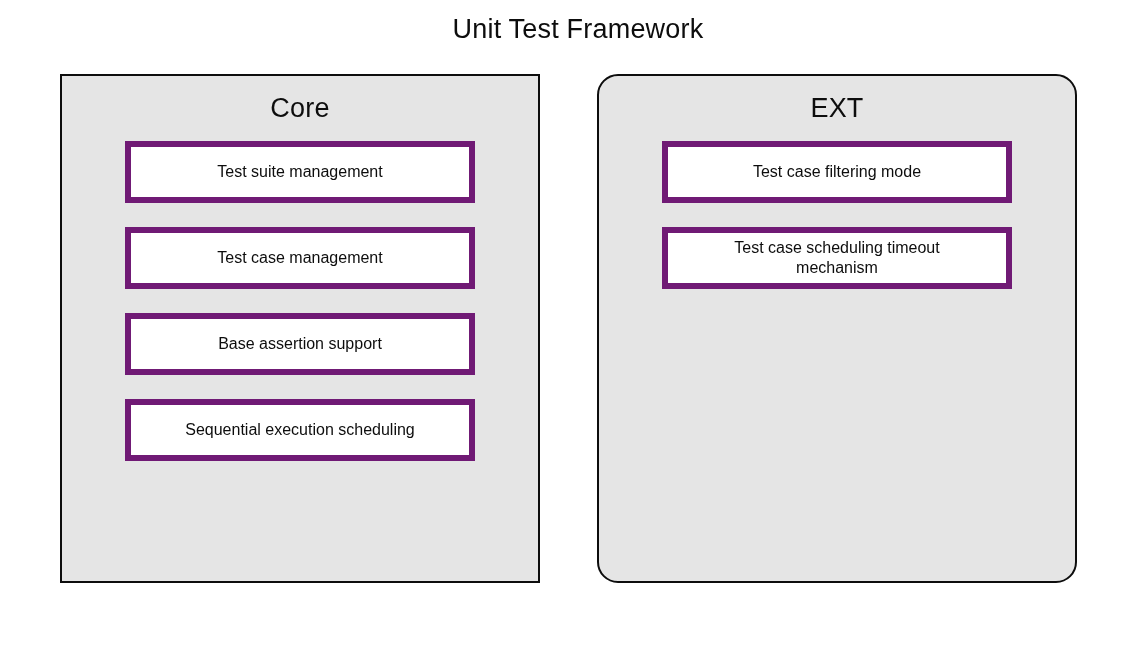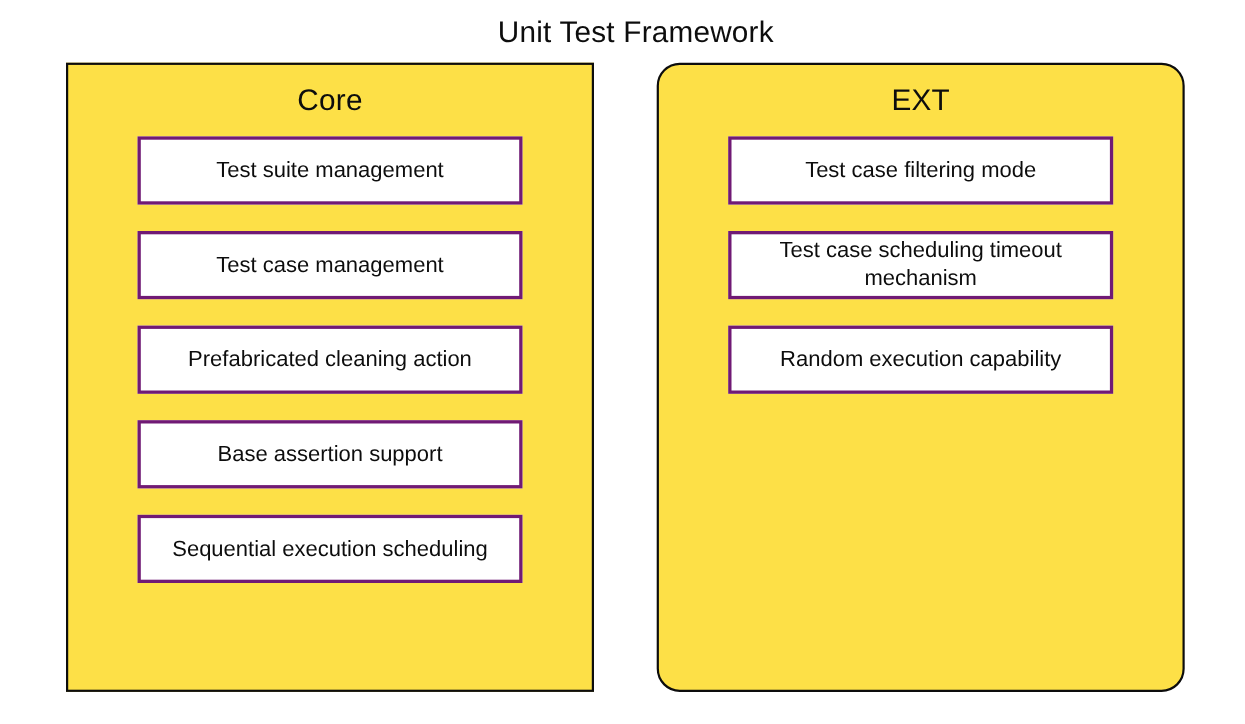--- a/index.html
+++ b/index.html
@@ -23,69 +23,67 @@
     width: 100%;
     text-align: center;
     font-size: 27px;
     font-weight: 500;
     margin: 0;
     letter-spacing: 0.2px;
     padding-left: 24px;
   }
   .panel {
     position: absolute;
-    top: 57px;
+    top: 74px;
     width: 480px;
-    height: 572px;
+    height: 509px;
     border: 2px solid #0d0d0d;
-    background: #fde047;
+    background: #e5e5e5;
   }
   .panel-left  { left: 60px; }
   .panel-right { left: 597px; border-radius: 21px; }
   .panel-header {
     height: 65px;
     display: flex;
     align-items: center;
     justify-content: center;
     font-size: 27px;
     font-weight: 500;
     margin: 0;
     letter-spacing: 0.2px;
   }
   .item {
     width: 350px;
     height: 62px;
-    border: 3px solid #701a75;
+    border: 6px solid #701a75;
     margin: 0 auto 24px auto;
     display: flex;
     align-items: center;
     justify-content: center;
     text-align: center;
-    font-size: 20px;
+    font-size: 16px;
     line-height: 1.25;
     padding: 0 28px;
     background: #ffffff;
   }
 </style>
 </head>
 <body>
 
 <div>
 
   <h1 class="diagram-title">Unit Test Framework</h1>
 
   <section class="panel panel-left">
     <h2 class="panel-header">Core</h2>
     <div class="item">Test suite management</div>
     <div class="item">Test case management</div>
-    <div class="item">Prefabricated cleaning action</div>
     <div class="item">Base assertion support</div>
     <div class="item">Sequential execution scheduling</div>
   </section>
 
   <section class="panel panel-right">
     <h2 class="panel-header">EXT</h2>
     <div class="item">Test case filtering mode</div>
     <div class="item">Test case scheduling timeout mechanism</div>
-    <div class="item">Random execution capability</div>
   </section>
 
 </div>
 
 </body></html>

